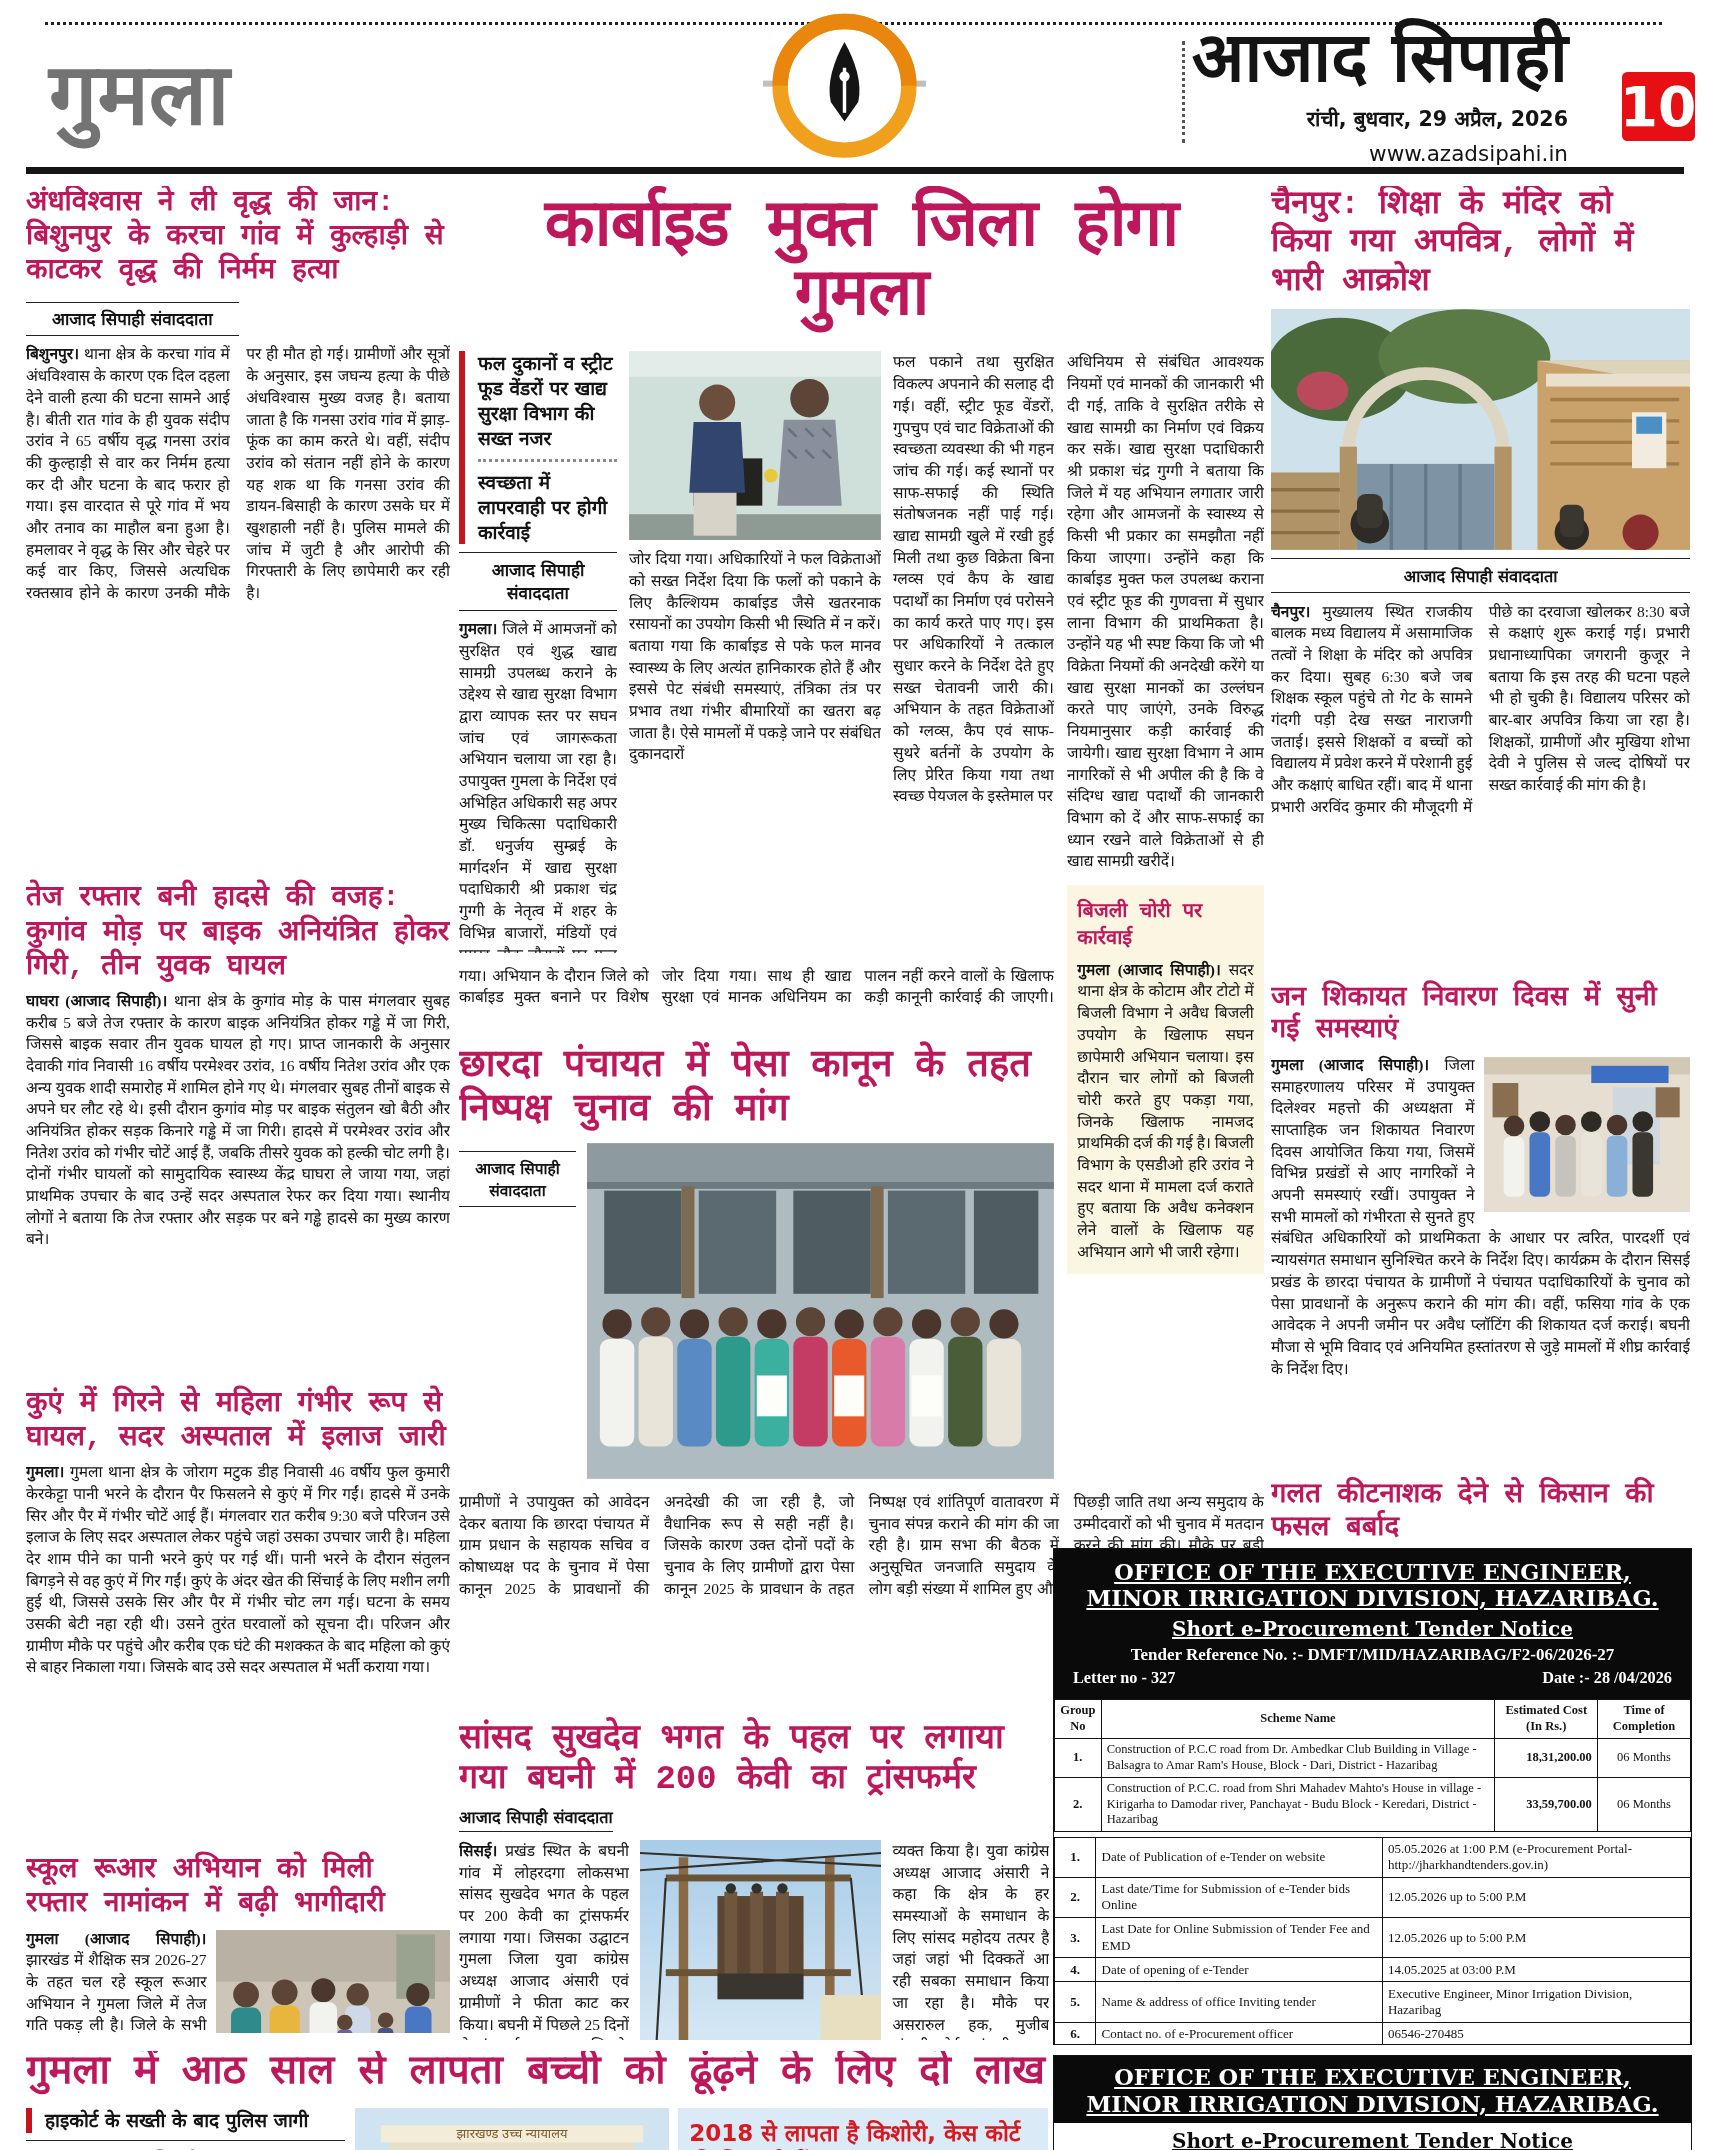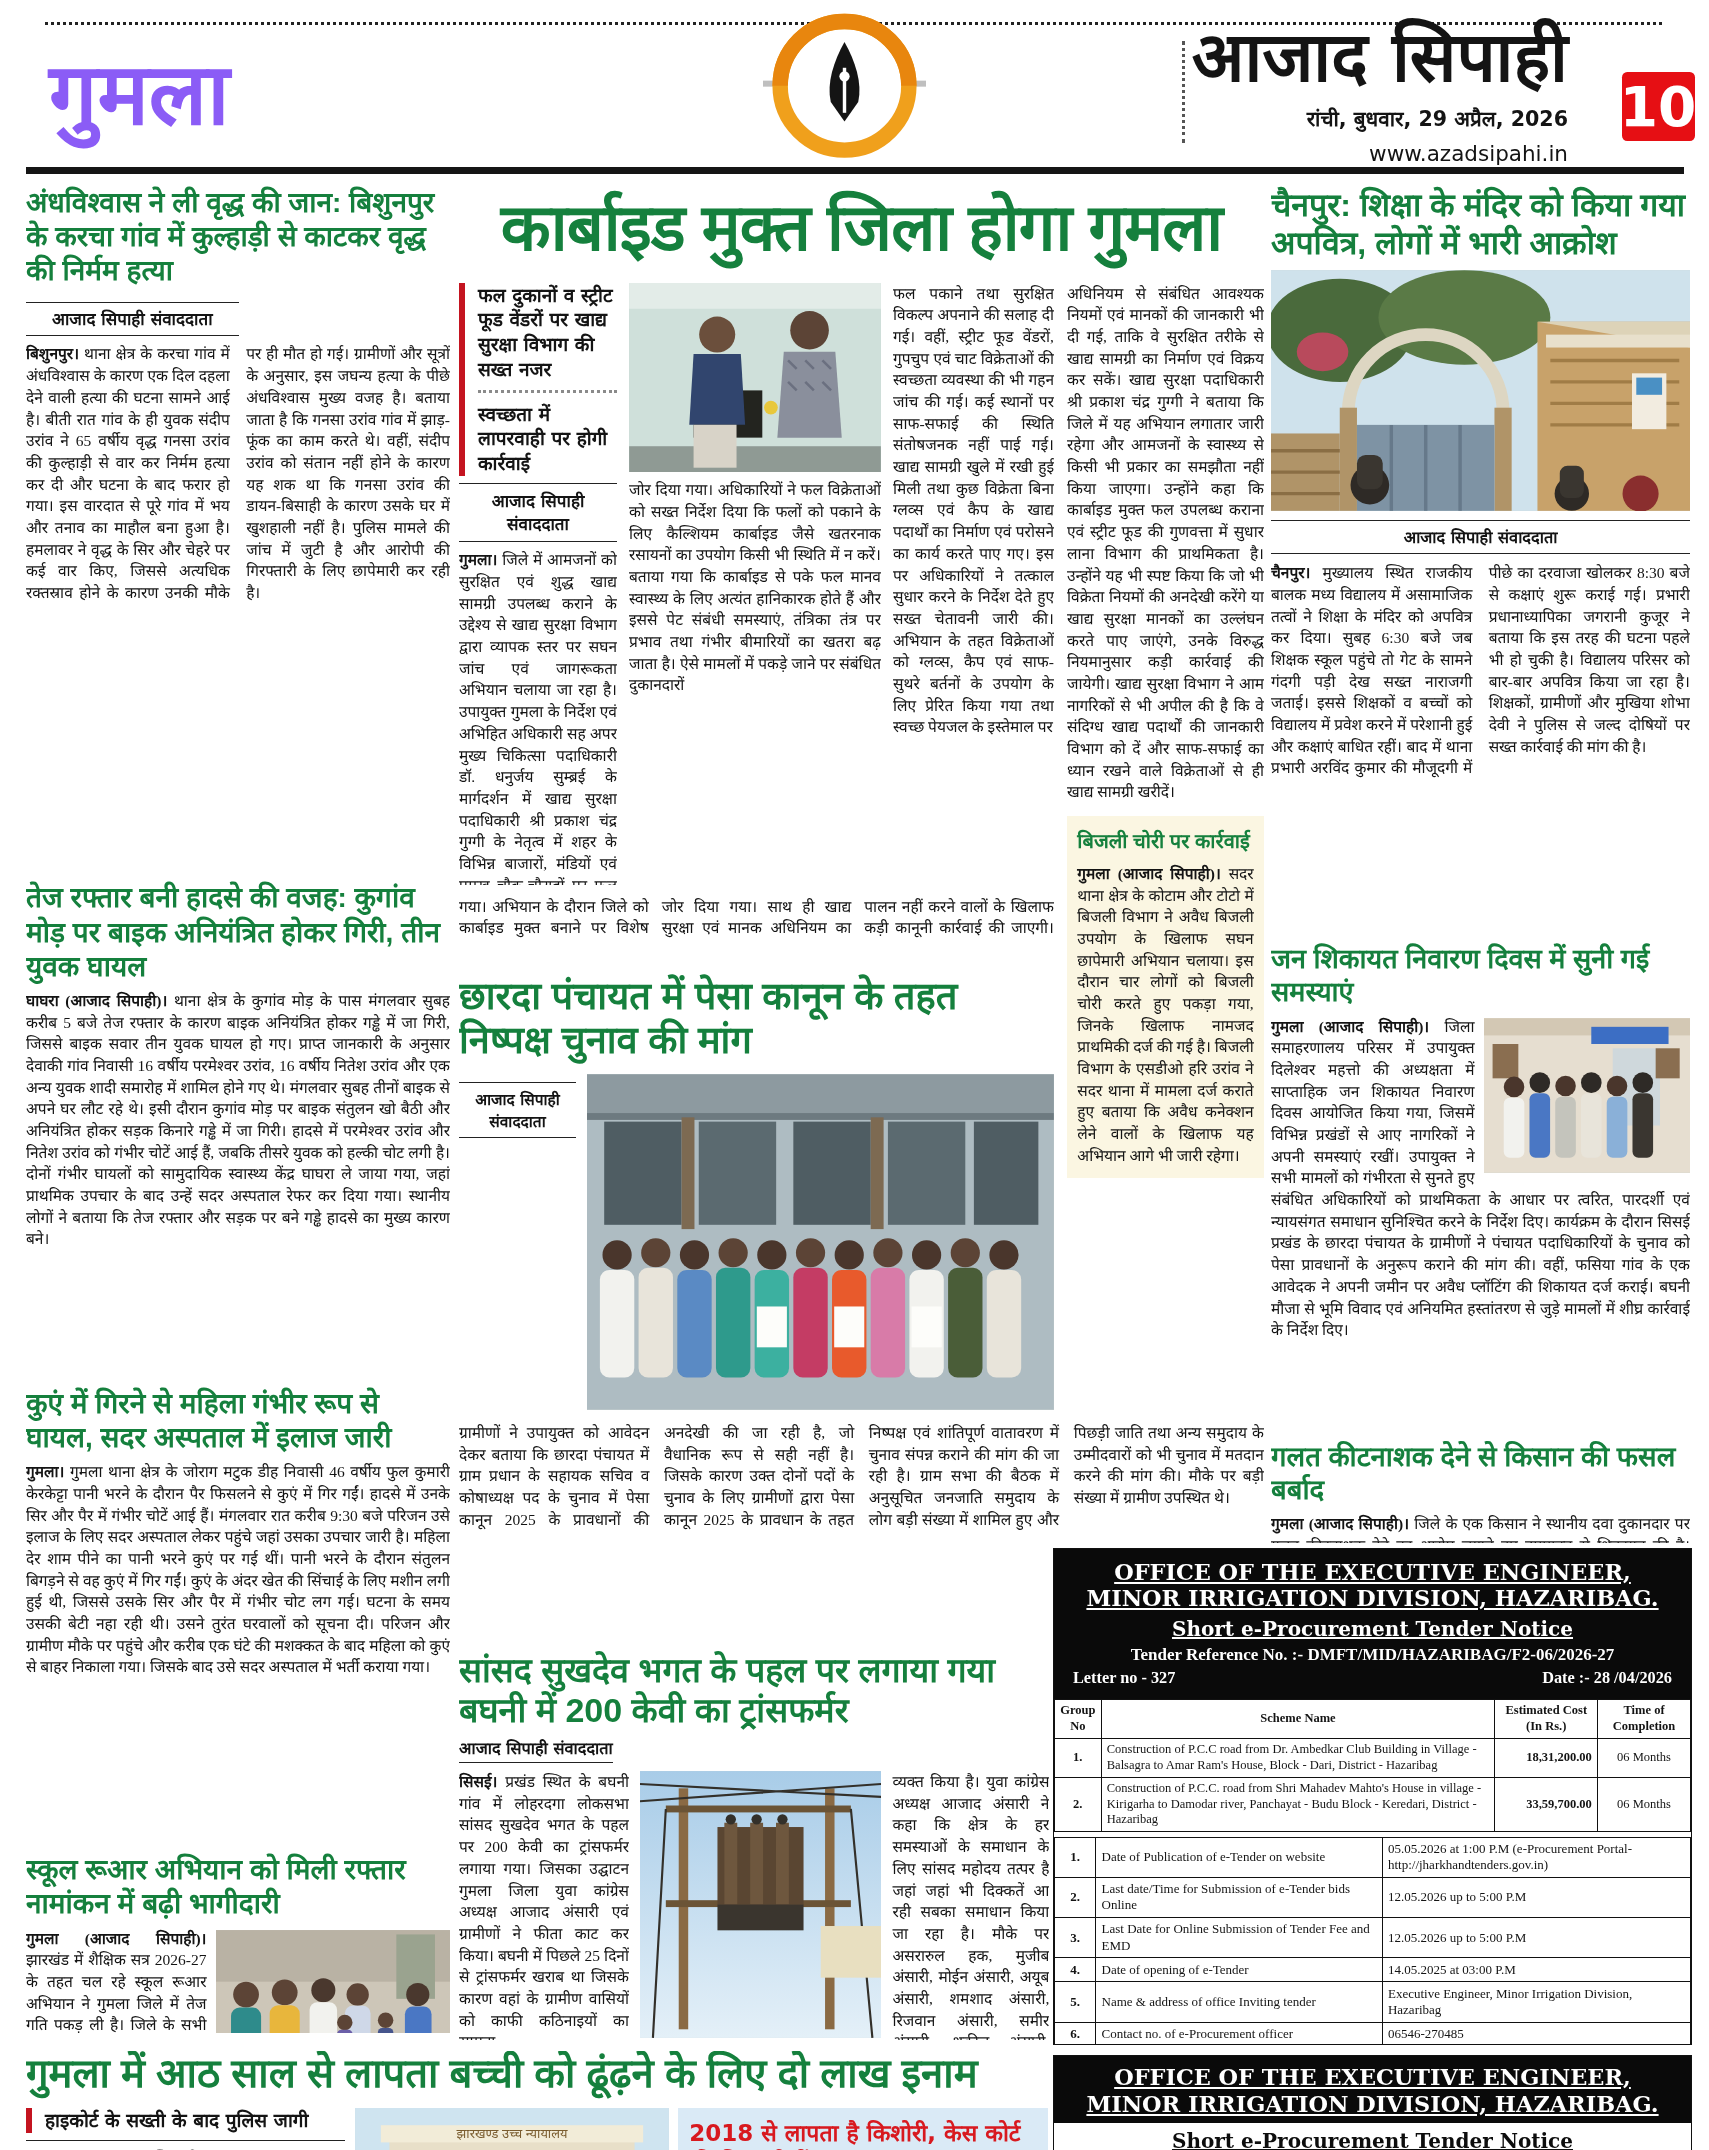--- a/index.html
+++ b/index.html
@@ -1,32 +1,32 @@
 <!DOCTYPE html>
 <html style="font-size:6.9px"><head>
 <meta charset="utf-8">
 <style>
   html,body{margin:0;padding:0;background:#d9d9d9;}
   .page{position:relative;width:1710px;height:2693px;background:#ffffff;
         font-family:"Liberation Serif",serif;color:#141414;overflow:hidden;}
   .clip{overflow:hidden;}
-  .hd{font-family:Liberation Sans, sans-serif;font-weight:bold;color:#15803d;margin:0;}
+  .hd{font-family:Liberation Mono, monospace;font-weight:bold;color:#be185d;margin:0;}
   .body{font-size:15.5px;line-height:1.4;text-align:justify;margin:0;}
   .dl{font-weight:bold;}
   .byline{display:block;font-family:"DejaVu Sans",sans-serif;font-weight:bold;font-size:17px;
           text-align:center;border-top:1.3px solid #222;border-bottom:1.3px solid #222;
           padding:5.2px 1.7px;margin:7.7px 0;}
   .dotsep{border-top:3px dotted #8a8a8a;margin:8.6px 0;}
   .redbar{border-left:6.9px solid #c41420;padding-left:13px;}
   .deck-item{font-family:"DejaVu Sans",sans-serif;font-weight:bold;font-size:19px;line-height:1.3;}
   .photo{display:block;background:#cfd6d2;}
   
   .hdr-dotted{position:absolute;left:45px;top:22.4px;width:1617px;border-top:3.4px dotted #222;}
   .sec-label{position:absolute;left:49px;top:51px;font-family:"DejaVu Sans",sans-serif;
-             font-weight:bold;font-size:86px;line-height:1;color:#8b5cf6;}
+             font-weight:bold;font-size:86px;line-height:1;color:#737373;}
   .badge{position:absolute;left:763px;top:12px;width:163px;height:148px;}
   .hdr-vdots{position:absolute;left:1182px;top:41px;height:102px;border-left:3.4px dotted #555;}
   .mast{position:absolute;right:142px;top:20.6px;text-align:right;}
   .paper-name{font-family:"DejaVu Sans",sans-serif;font-weight:bold;font-size:69px;line-height:1.05;}
   .edition{font-size:20.6px;font-weight:bold;margin-top:11.2px;font-family:"DejaVu Sans",sans-serif;}
   .website{font-size:21.5px;font-weight:normal;margin-top:9px;font-family:"DejaVu Sans",sans-serif;}
   .pagebox{position:absolute;right:15.5px;top:72px;width:73px;height:69px;background:#e60f14;
            color:#fff;font-family:"DejaVu Sans",sans-serif;font-weight:bold;font-size:55px;
            display:flex;align-items:center;justify-content:center;border-radius:5.2px;}
   .hdr-bar{position:absolute;left:26px;top:167px;width:1658px;height:6.9px;background:#151515;}

